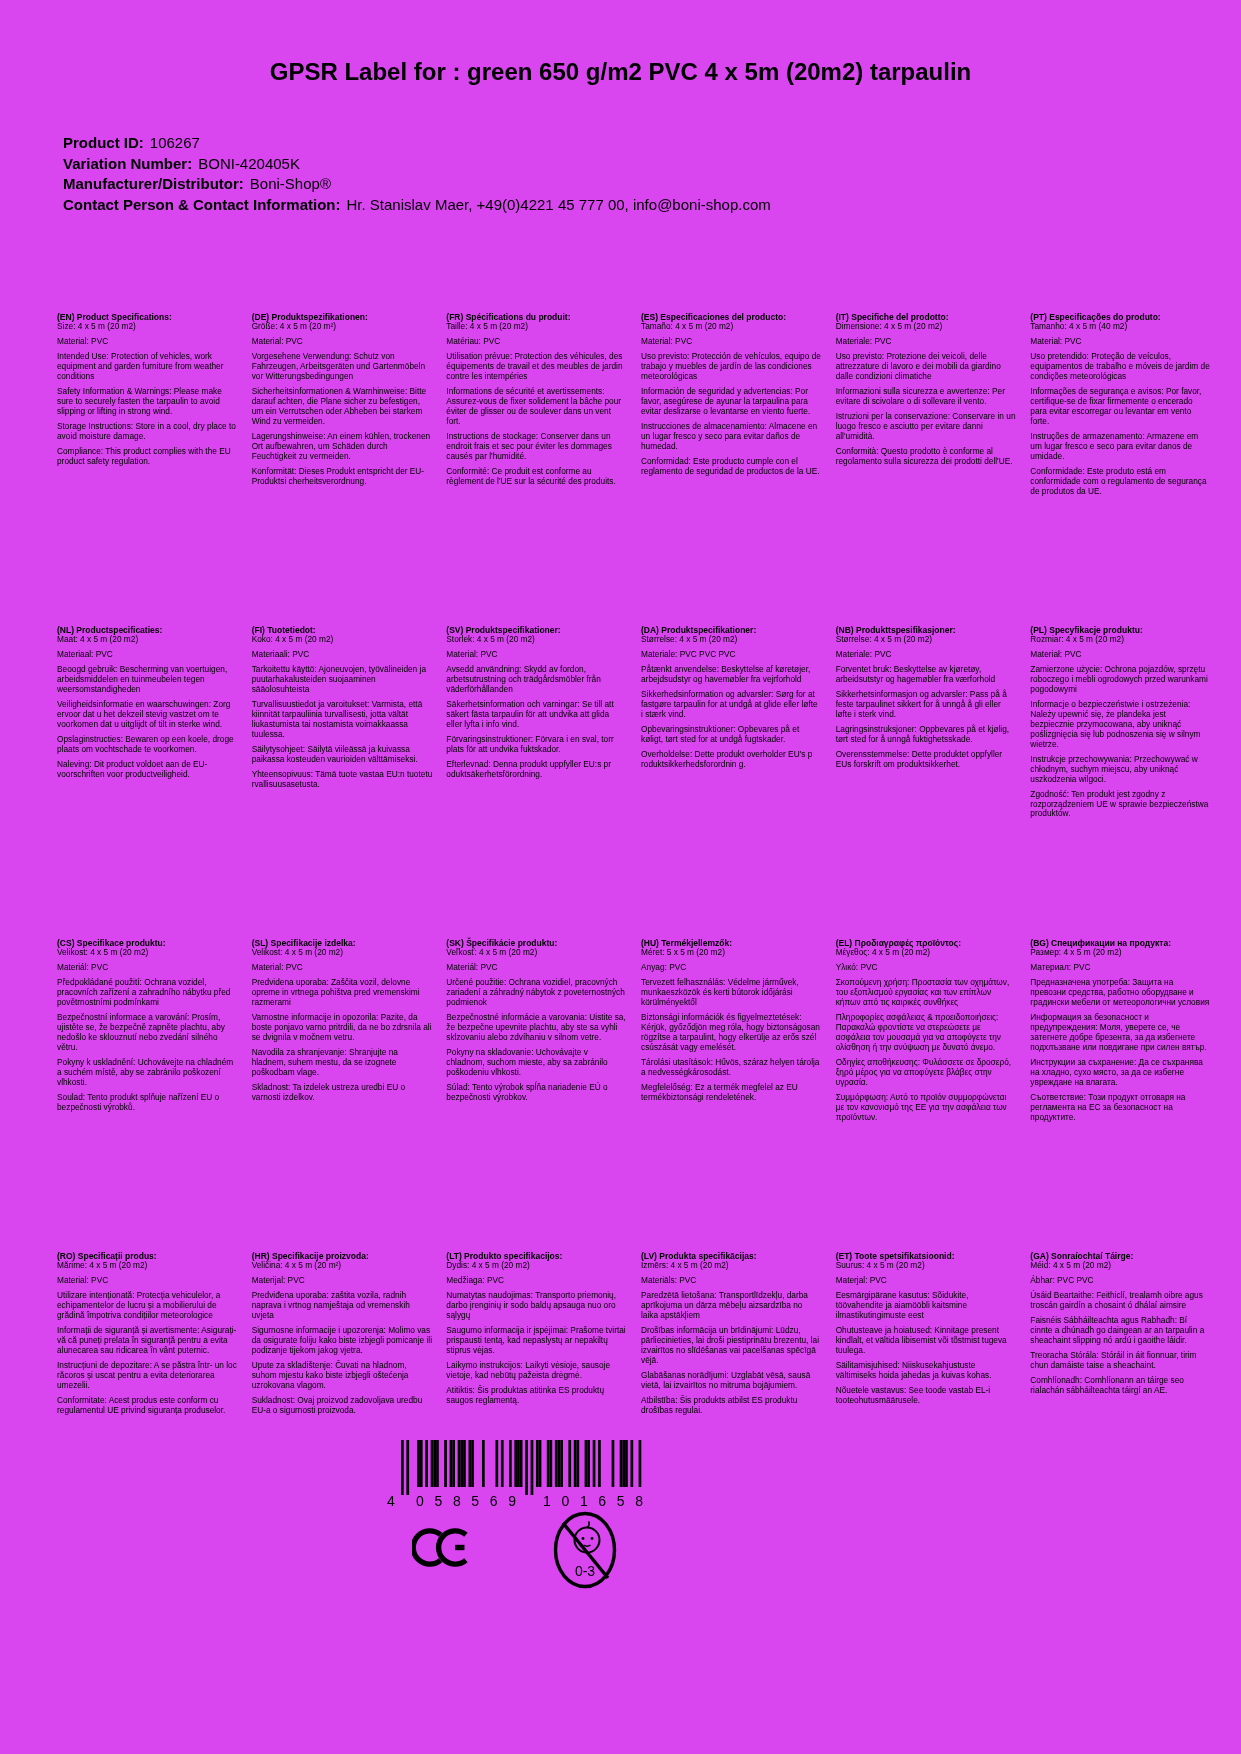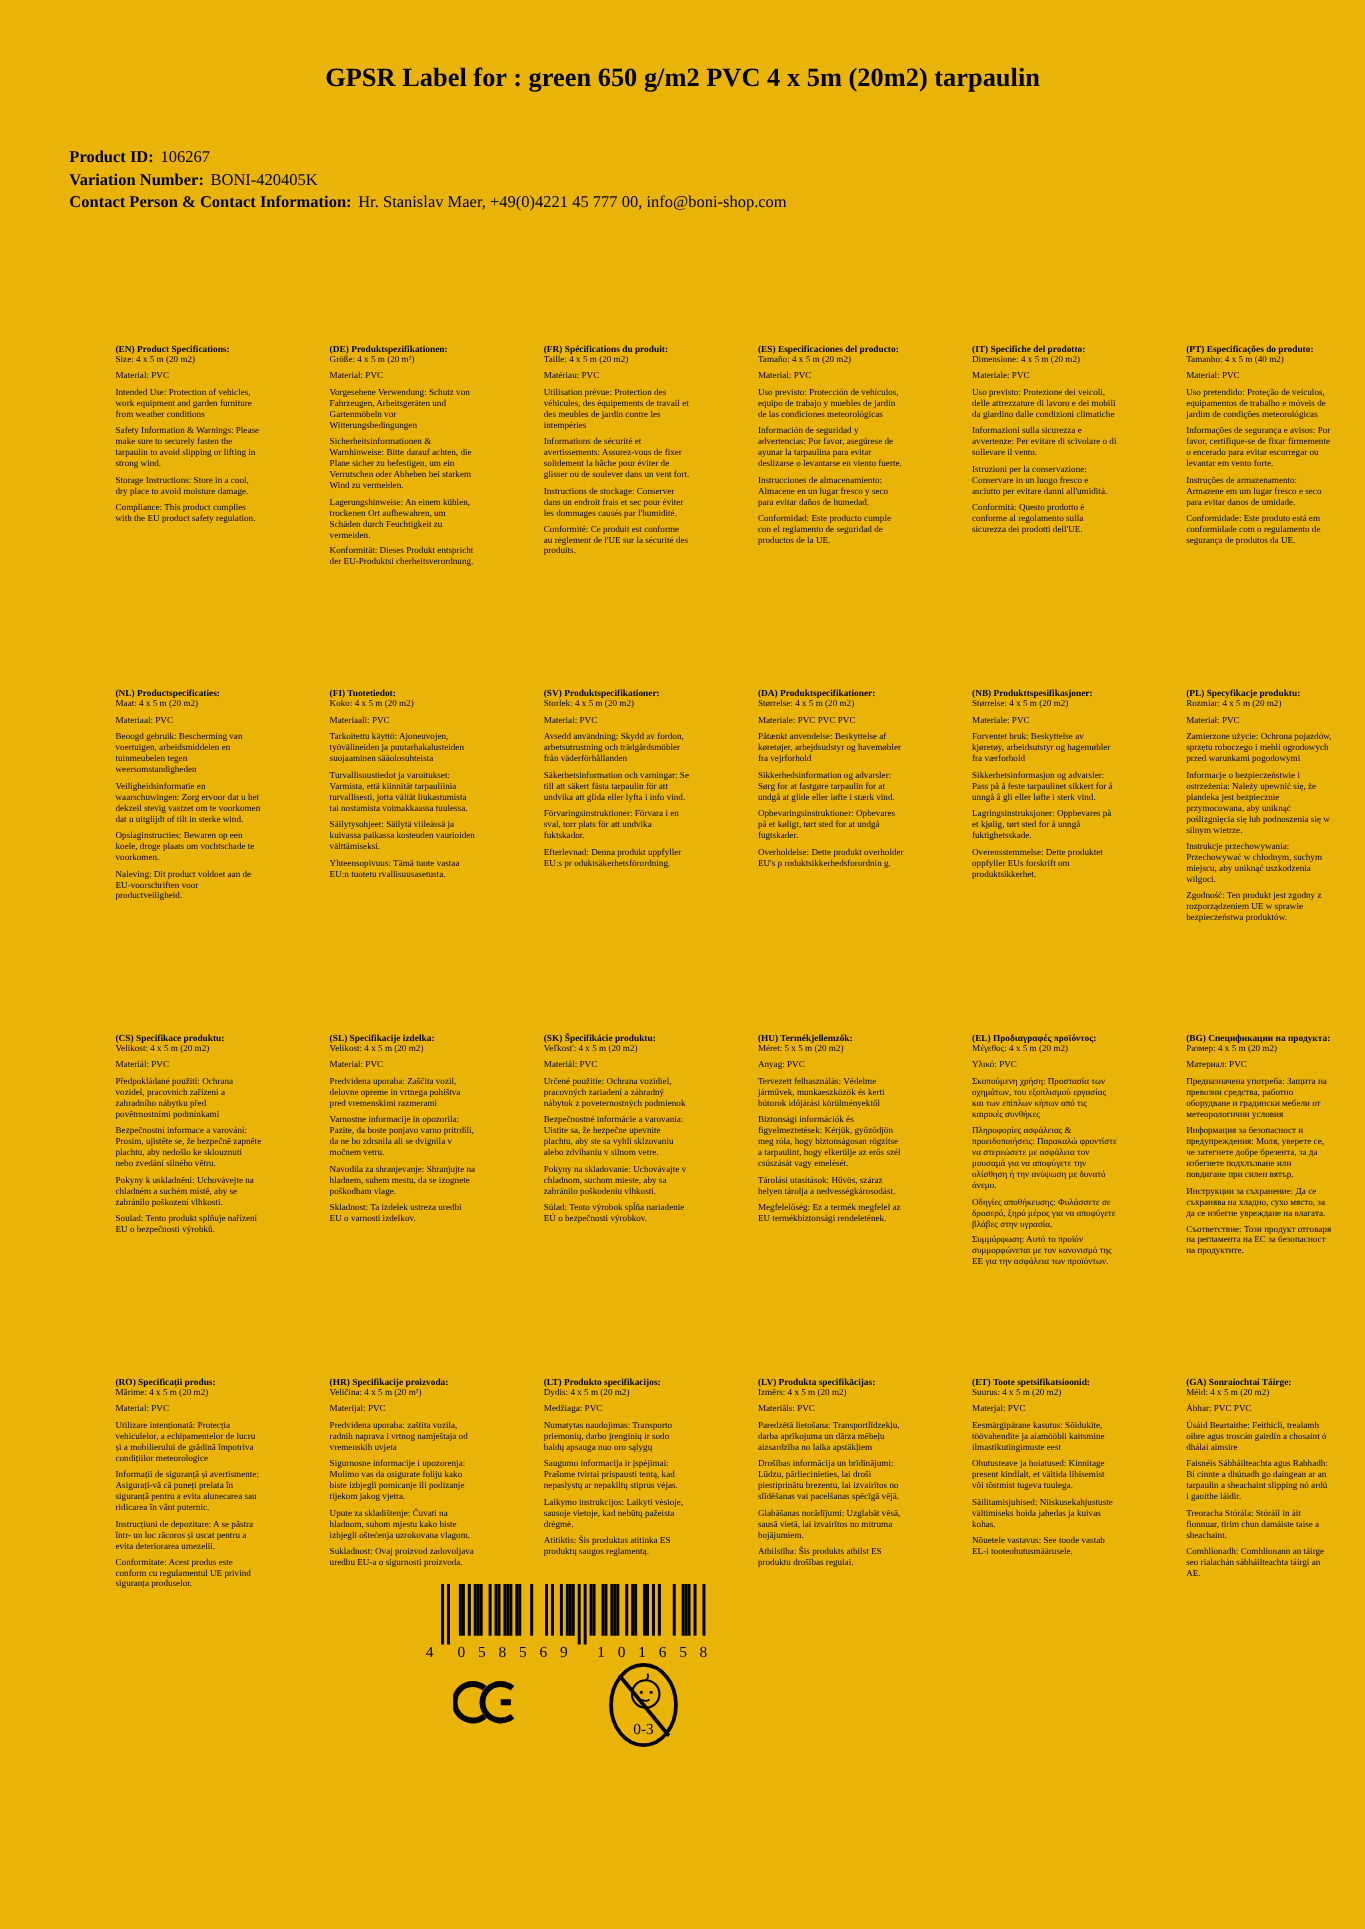--- a/index.html
+++ b/index.html
@@ -1,22 +1,22 @@
 <!DOCTYPE html>
 <html><head>
 <meta charset="utf-8">
 <style>
   html,body{margin:0;padding:0;background:#888;}
   .page{
     position:relative;
     width:1241px;height:1754px;
     margin:0 auto;
-    background:#eab308;
+    background:#d946ef;
     color:#000;
-    font-family:Liberation Serif, serif;
+    font-family:Liberation Sans, sans-serif;
     overflow:hidden;
   }
   .doc-title{
     position:absolute;top:58px;left:0;right:0;
     text-align:center;
     font-size:24px;font-weight:bold;
   }
   .info-block{
     position:absolute;left:63px;top:133px;right:40px;
     font-size:15px;line-height:20.7px;
@@ -24,40 +24,41 @@
   .info-row{white-space:nowrap;}
   .info-label{font-weight:bold;}
   .info-value{margin-left:6px;}
   .blocks-grid{
     position:absolute;left:57px;top:312px;width:1154px;
     display:grid;
     grid-template-columns:repeat(6,1fr);
     column-gap:14px;
     grid-auto-rows:313px;
   }
-  .block{font-size:8.3px;line-height:1.2;overflow:visible;margin-left:48px;}
+  .block{font-size:8.3px;line-height:1.2;overflow:visible;}
   .block-title{font-weight:bold;font-size:8.5px;white-space:nowrap;}
   .block p{margin:5px 0 0 0;}
   .block p:first-of-type{margin-top:0;}
   .barcode-wrap{position:absolute;left:385px;top:1440px;}
   .barcode-wrap svg{display:block;}
   .barcode-digits{font-size:14px;}
   .ce-wrap{position:absolute;left:412px;top:1527px;}
   .age-wrap{position:absolute;left:552px;top:1510px;}
 </style>
 </head>
 <body>
 
 <div class="page">
 
   <div class="doc-title">GPSR Label for : green 650 g/m2 PVC 4 x 5m (20m2) tarpaulin</div>
 
   <div class="info-block">
     <div class="info-row"><span class="info-label">Product ID:</span><span class="info-value">106267</span></div>
     <div class="info-row"><span class="info-label">Variation Number:</span><span class="info-value">BONI-420405K</span></div>
+    <div class="info-row"><span class="info-label">Manufacturer/Distributor:</span><span class="info-value">Boni-Shop®</span></div>
     <div class="info-row"><span class="info-label">Contact Person &amp; Contact Information:</span><span class="info-value">Hr. Stanislav Maer, +49(0)4221 45 777 00, info@boni-shop.com</span></div>
   </div>
 
   <div class="blocks-grid">
       <div class="block">
         <div class="block-title">(EN) Product Specifications:</div>
         <p>Size: 4 x 5 m (20 m2)</p>
         <p>Material: PVC</p>
         <p>Intended Use: Protection of vehicles, work equipment and garden furniture from weather conditions</p>
         <p>Safety Information &amp; Warnings: Please make sure to securely fasten the tarpaulin to avoid slipping or lifting in strong wind.</p>

